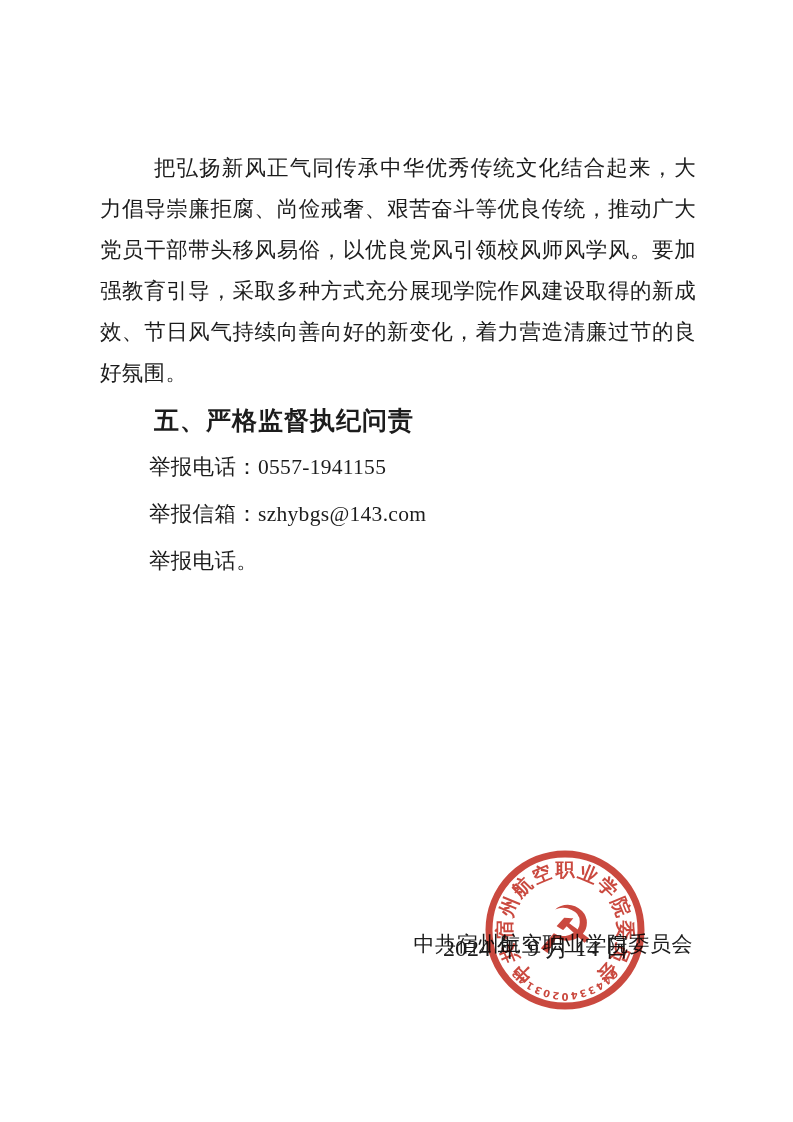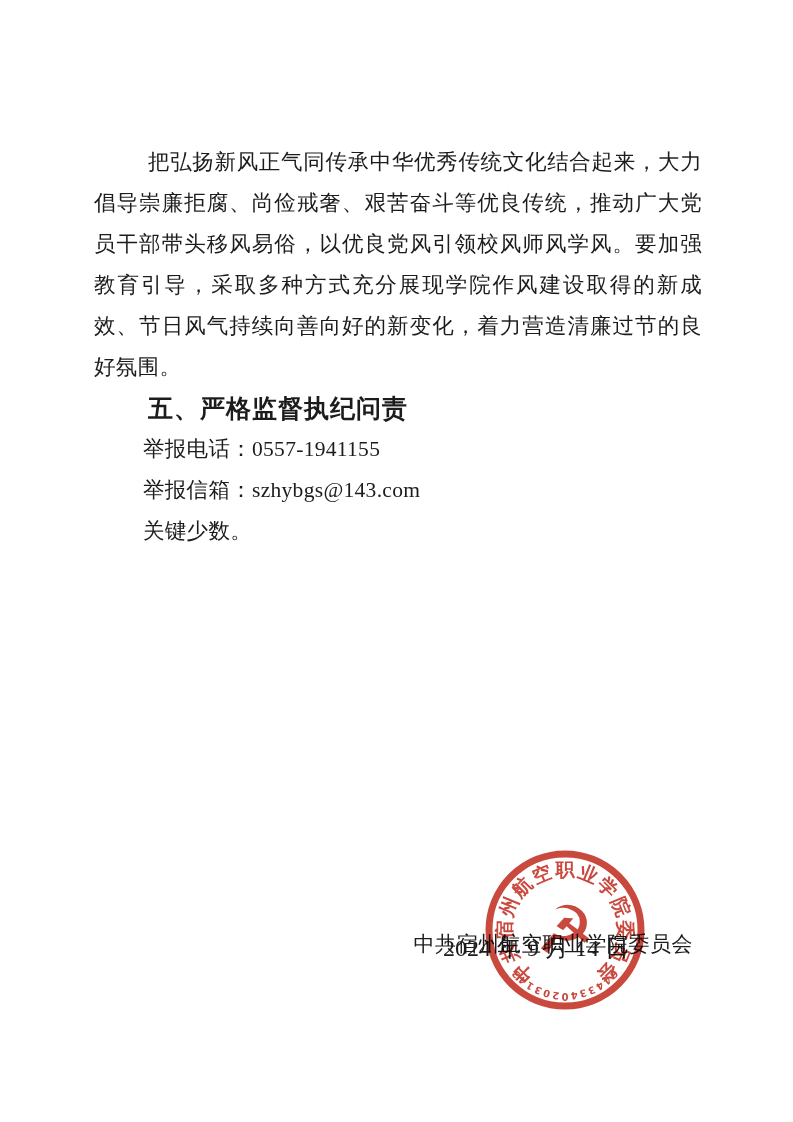--- a/index.html
+++ b/index.html
@@ -12,21 +12,21 @@
     color:#1c1c1c;
   }
   .content{
     position:absolute;
     left:94px;top:142px;width:608px;
     font-size:21.5px;
     line-height:41px;
     letter-spacing:0.3px;
     text-align:justify;
   }
-  .content p{margin:0;}
+  .content p{margin:6px;}
   .para{text-indent:54px;}
   .section-heading{
     font-weight:bold;
     text-indent:54px;
     font-family:"DejaVu Sans", sans-serif;
     font-size:25px;
     letter-spacing:1px;
   }
   .contact-line{text-indent:49px;margin-top:3px;}
   .sig-name{
@@ -53,21 +53,21 @@
 </head>
 <body>
 
 <div class="page">
 
   <div class="content">
     <p class="para">把弘扬新风正气同传承中华优秀传统文化结合起来，大力倡导崇廉拒腐、尚俭戒奢、艰苦奋斗等优良传统，推动广大党员干部带头移风易俗，以优良党风引领校风师风学风。要加强教育引导，采取多种方式充分展现学院作风建设取得的新成效、节日风气持续向善向好的新变化，着力营造清廉过节的良好氛围。</p>
     <p class="section-heading">五、严格监督执纪问责</p>
     <p class="contact-line">举报电话：0557-1941155</p>
     <p class="contact-line">举报信箱：szhybgs@143.com</p>
-    <p class="contact-line">关键少数。</p>
+    <p class="contact-line">举报电话。</p>
   </div>
 
   <div class="sig-name">中共宿州航空职业学院委员会</div>
   <div class="sig-date">2024 年 9 月 14 日</div>
 
   <div class="seal">
     <svg width="170" height="170" viewBox="0 0 170 170">
       <circle cx="85" cy="85" r="76" fill="none" stroke-width="7" stroke="#c32f24"></circle>
       <g font-family="'Liberation Serif', serif" font-size="19" font-weight="bold">
           <text x="85" y="31" text-anchor="middle" fill="#c32f24" transform="rotate(-135,85,85)">中</text>

